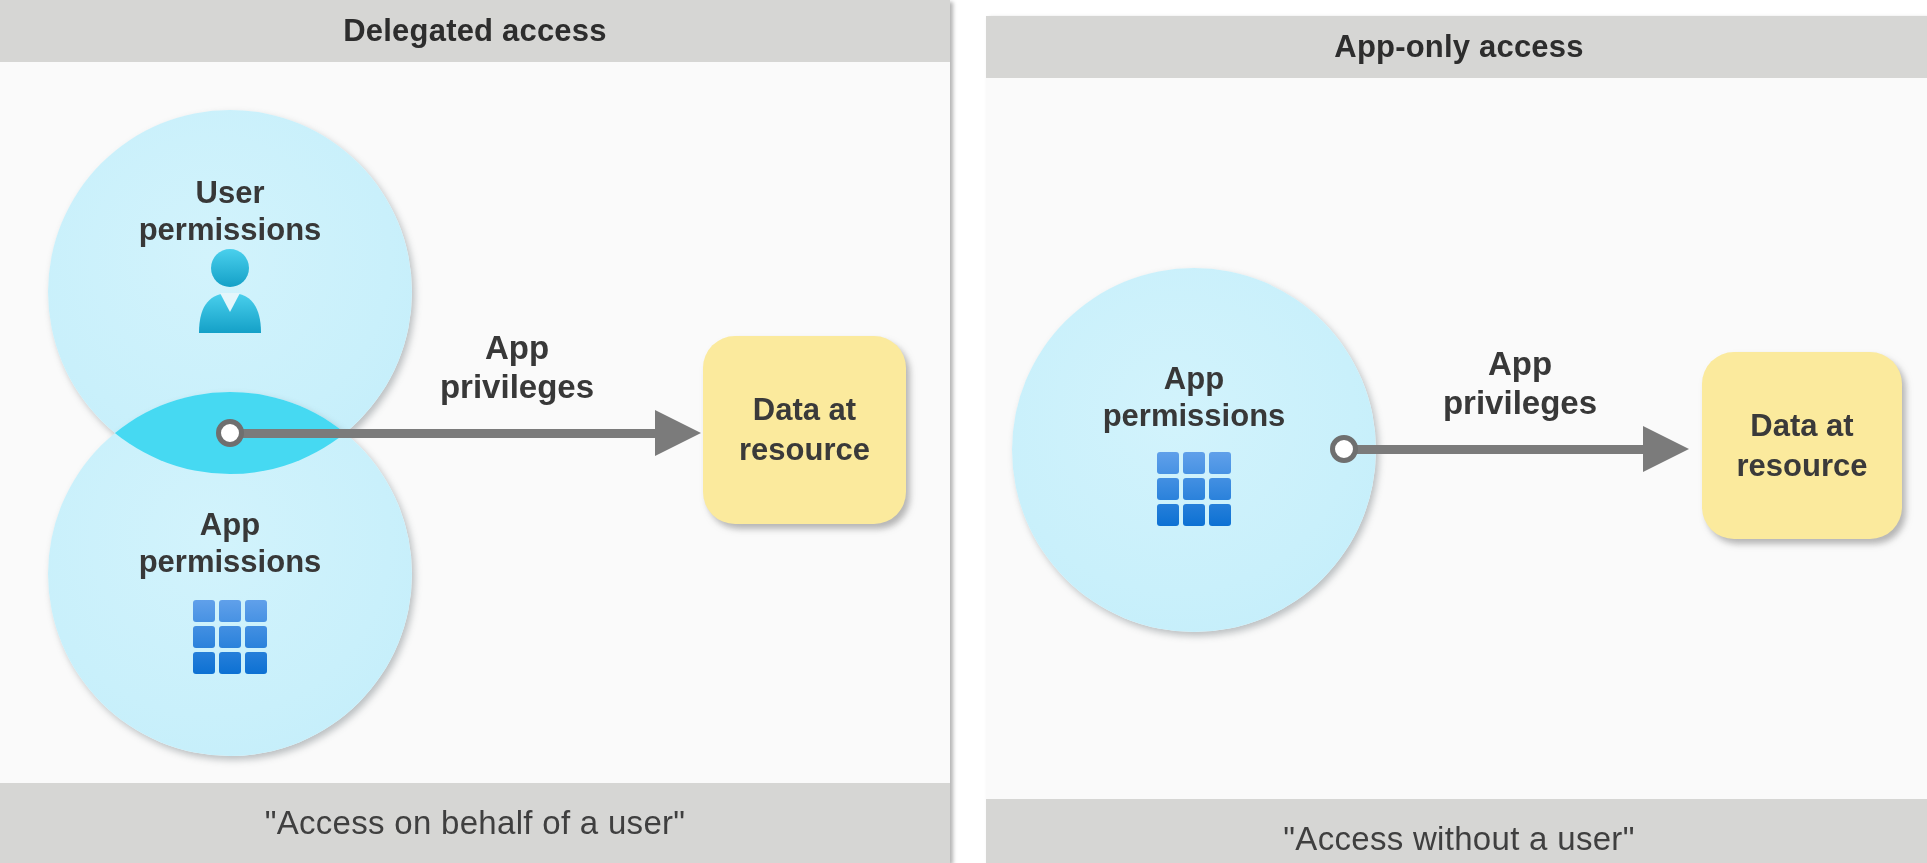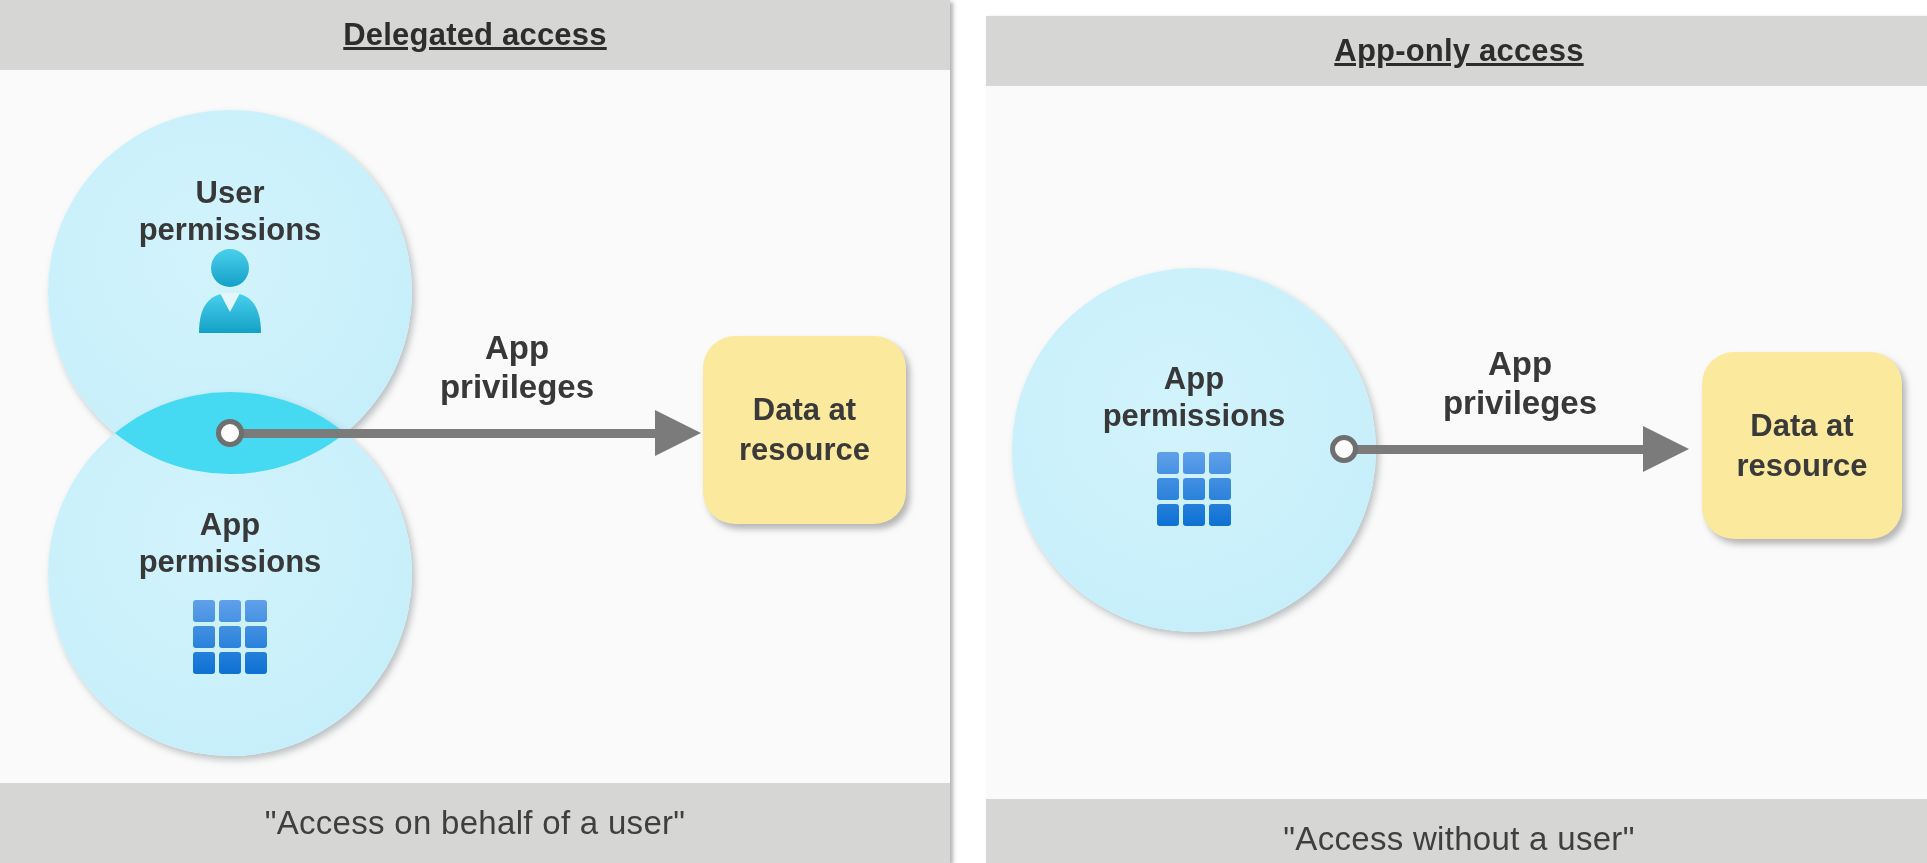--- a/index.html
+++ b/index.html
@@ -4,22 +4,22 @@
 <style>
   html,body{margin:0;padding:0;background:#ffffff;}
   .canvas{
     position:relative;width:1927px;height:863px;background:#ffffff;overflow:hidden;
     font-family:"Liberation Sans", sans-serif;color:#383838;
   }
   .panel{position:absolute;top:0;height:863px;background:#fafafa;box-shadow:3px 2px 4px rgba(0,0,0,0.30);}
   .panel.left{left:0;width:950px;}
   .panel.right{left:986px;width:946px;margin-top:16px;}
   .panel-header{
-    height:70px;background:#d6d6d4;display:flex;align-items:center;justify-content:center;
-    font-size:31px;font-weight:700;color:#2d2d2d;letter-spacing:0.2px;text-decoration:underline;
+    height:62px;background:#d6d6d4;display:flex;align-items:center;justify-content:center;
+    font-size:31px;font-weight:700;color:#2d2d2d;letter-spacing:0.2px;
   }
   .panel-caption{
     position:absolute;bottom:0;left:0;width:100%;height:80px;background:#d6d6d4;
     display:flex;align-items:center;justify-content:center;
     font-size:33px;font-weight:300;color:#3f3f3f;letter-spacing:0.3px;
   }
   .panel-body{position:absolute;top:70px;bottom:80px;left:0;right:0;}
 
   .circle{
     position:absolute;width:364px;height:364px;border-radius:50%;

